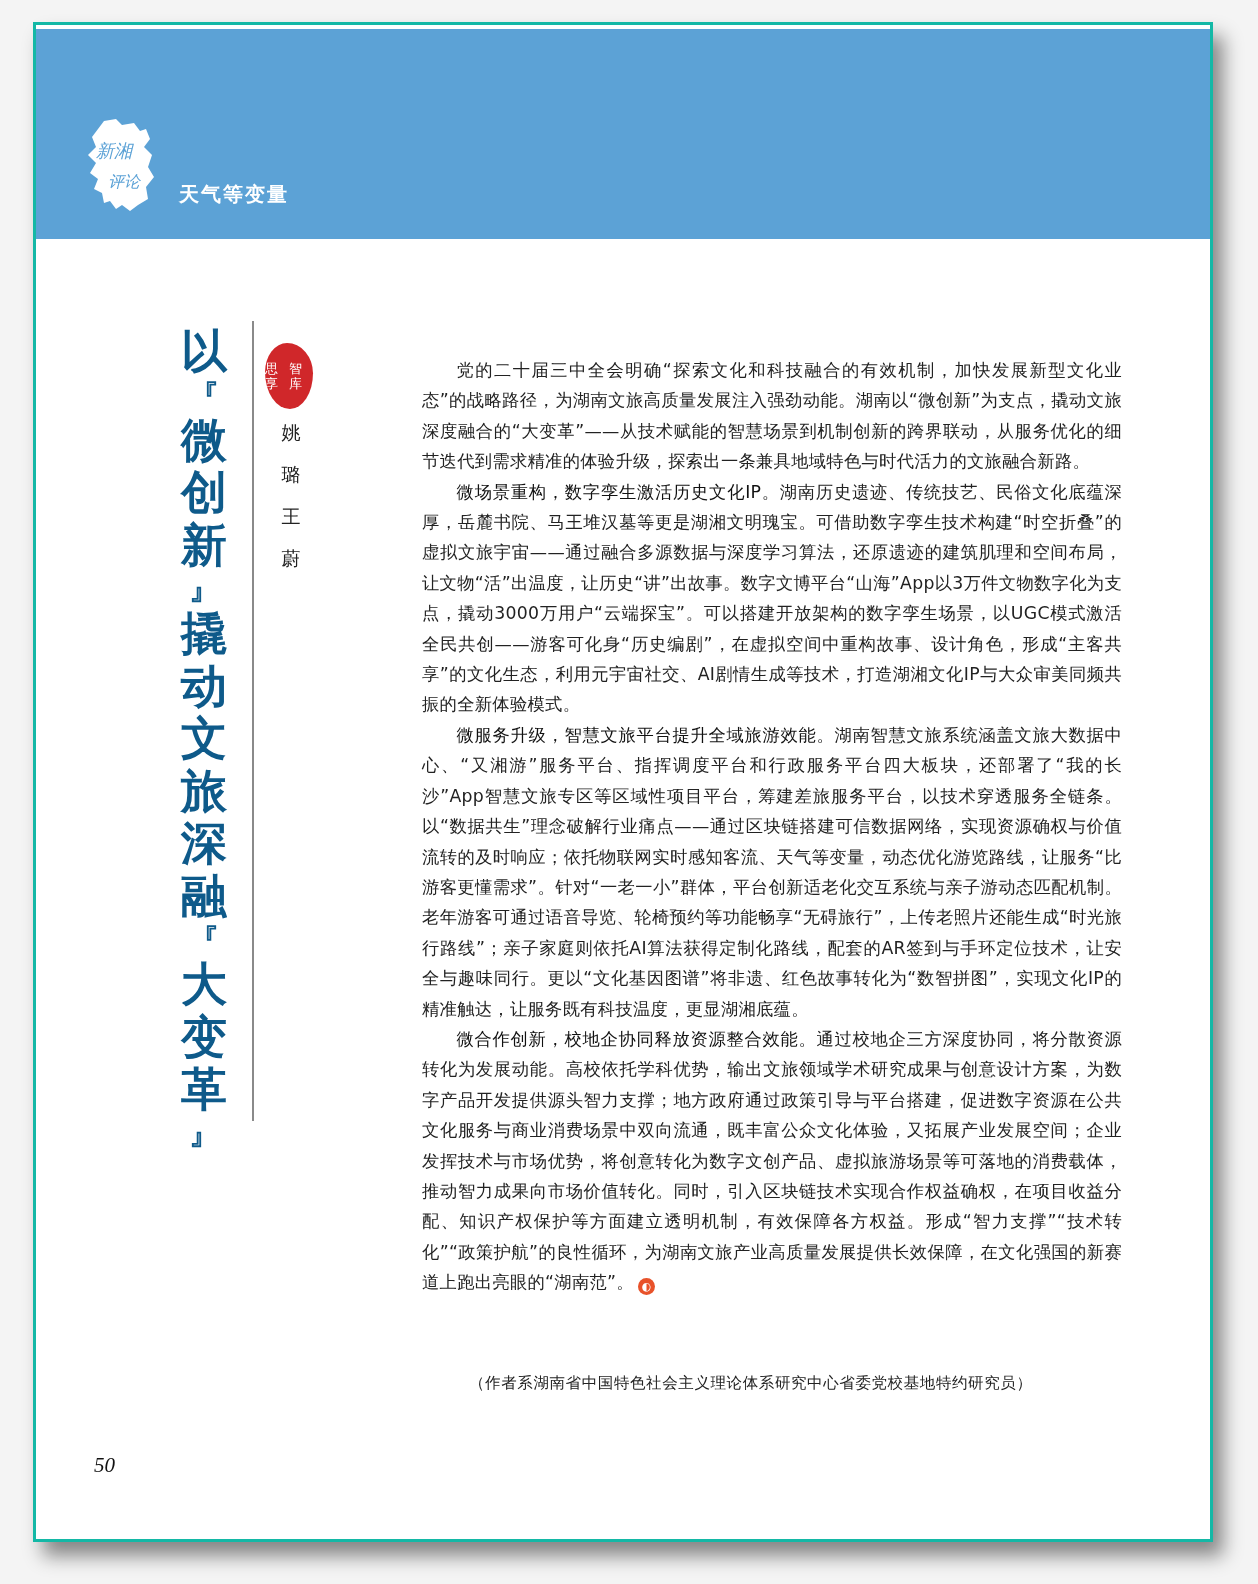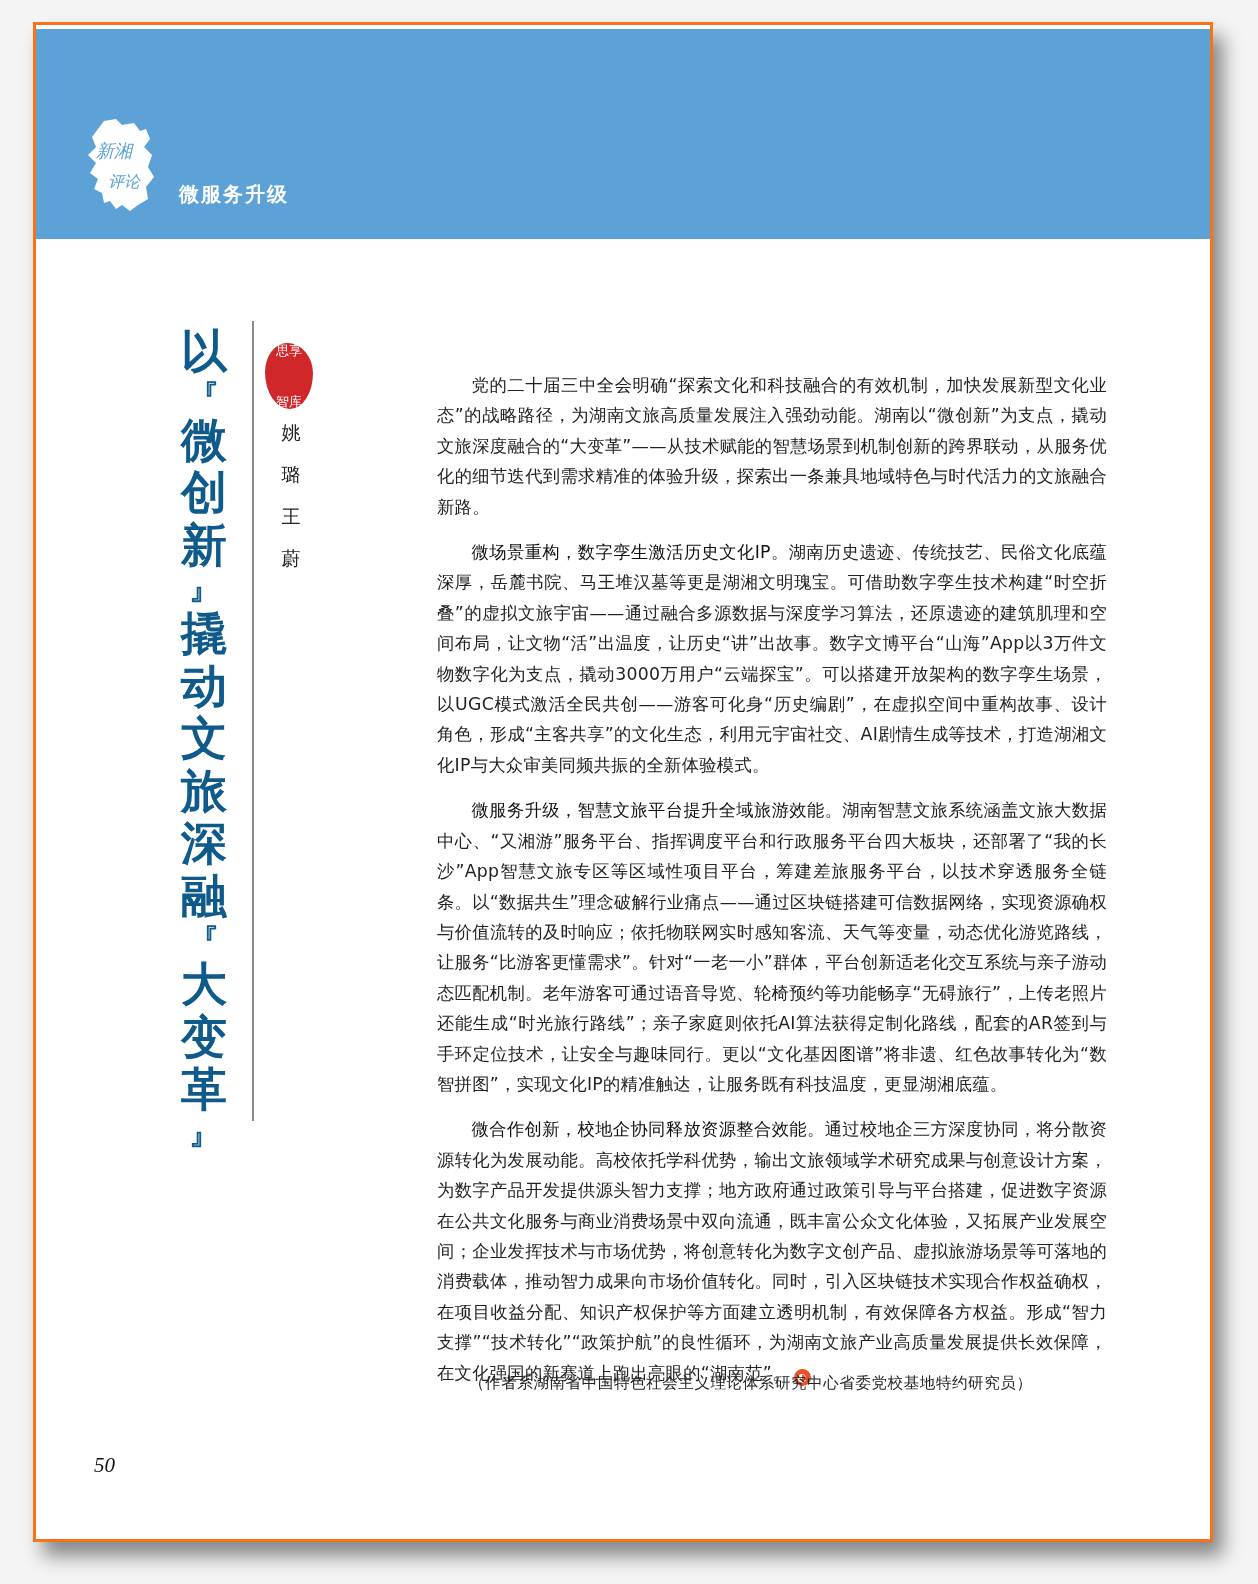--- a/index.html
+++ b/index.html
@@ -8,21 +8,21 @@
     background: #f4f4f4;
     position: relative;
     overflow: hidden;
     font-family: "DejaVu Serif", serif;
   }
   .page {
     position: absolute;
     left: 33px; top: 22px;
     width: 1180px; height: 1520px;
     background: #ffffff;
-    border: 3px solid #f97316;
+    border: 3px solid #14b8a6;
     box-sizing: border-box;
     box-shadow: 10px 14px 18px rgba(0,0,0,0.45);
   }
   .header-band {
     position: absolute;
     left: 0; top: 4px; right: 0;
     height: 210px;
     background: #5ca2d6;
   }
   .logo-map {
@@ -61,21 +61,21 @@
   .seal {
     position: absolute;
     left: 229px; top: 318px;
     width: 48px; height: 66px;
     border-radius: 46% 54% 48% 52% / 44% 46% 54% 56%;
     background: #d0272a;
     color: #ffffff;
     font-family: Liberation Serif, serif;
     font-size: 13px;
     line-height: 15px;
-    display: flex; flex-direction: column; align-items: center; justify-content: space-between;
+    display: flex; flex-direction: row; align-items: center; justify-content: flex-end;
   }
   .authors {
     position: absolute;
     left: 240px; top: 395px;
     width: 30px;
     font-family: "DejaVu Serif", serif;
     font-size: 19px;
     color: #222;
     display: flex; flex-direction: column; align-items: center;
     gap: 16px;
@@ -84,21 +84,21 @@
     position: absolute;
     left: 386px; top: 330px;
     width: 700px;
     color: #222;
     font-family: "DejaVu Sans", sans-serif;
     font-size: 17.3px;
     line-height: 30.4px;
     text-align: justify;
     letter-spacing: 0.3px;
   }
-  .body p { margin: 15px; text-indent: 2em; }
+  .body p { margin: 0; text-indent: 2em; }
   .body b { font-weight: normal; color: #111; }
   .end-mark {
     display: inline-block;
     width: 17px; height: 17px;
     border-radius: 50%;
     background: #e8522a;
     color: #fff;
     font-size: 11px; line-height: 17px;
     text-align: center;
     vertical-align: -2px;
@@ -127,21 +127,21 @@
 <body>
 
 <div class="page">
 
   <div class="header-band">
     <svg class="logo-map" viewBox="0 0 70 95">
       <path d="M18 4 L30 2 L36 8 L48 6 L54 14 L60 12 L64 22 L58 30 L66 38 L62 50 L68 60 L60 70 L62 82 L52 88 L44 94 L36 88 L30 92 L24 84 L18 86 L16 76 L8 72 L12 62 L4 56 L10 46 L2 38 L10 30 L6 20 Z" fill="#ffffff"></path>
       <text x="10" y="40" font-size="18" fill="#5ca2d6" font-family="DejaVu Serif, serif" font-style="italic">新湘</text>
       <text x="22" y="70" font-size="16" fill="#5ca2d6" font-family="DejaVu Serif, serif" font-style="italic">评论</text>
     </svg>
-    <div class="column-name">微服务升级</div>
+    <div class="column-name">天气等变量</div>
   </div>
 
   <div class="title-col">
     <span class="ch">以</span>
     <span class="ch qt">『</span>
     <span class="ch">微</span>
     <span class="ch">创</span>
     <span class="ch">新</span>
     <span class="ch qt">』</span>
     <span class="ch">撬</span>

